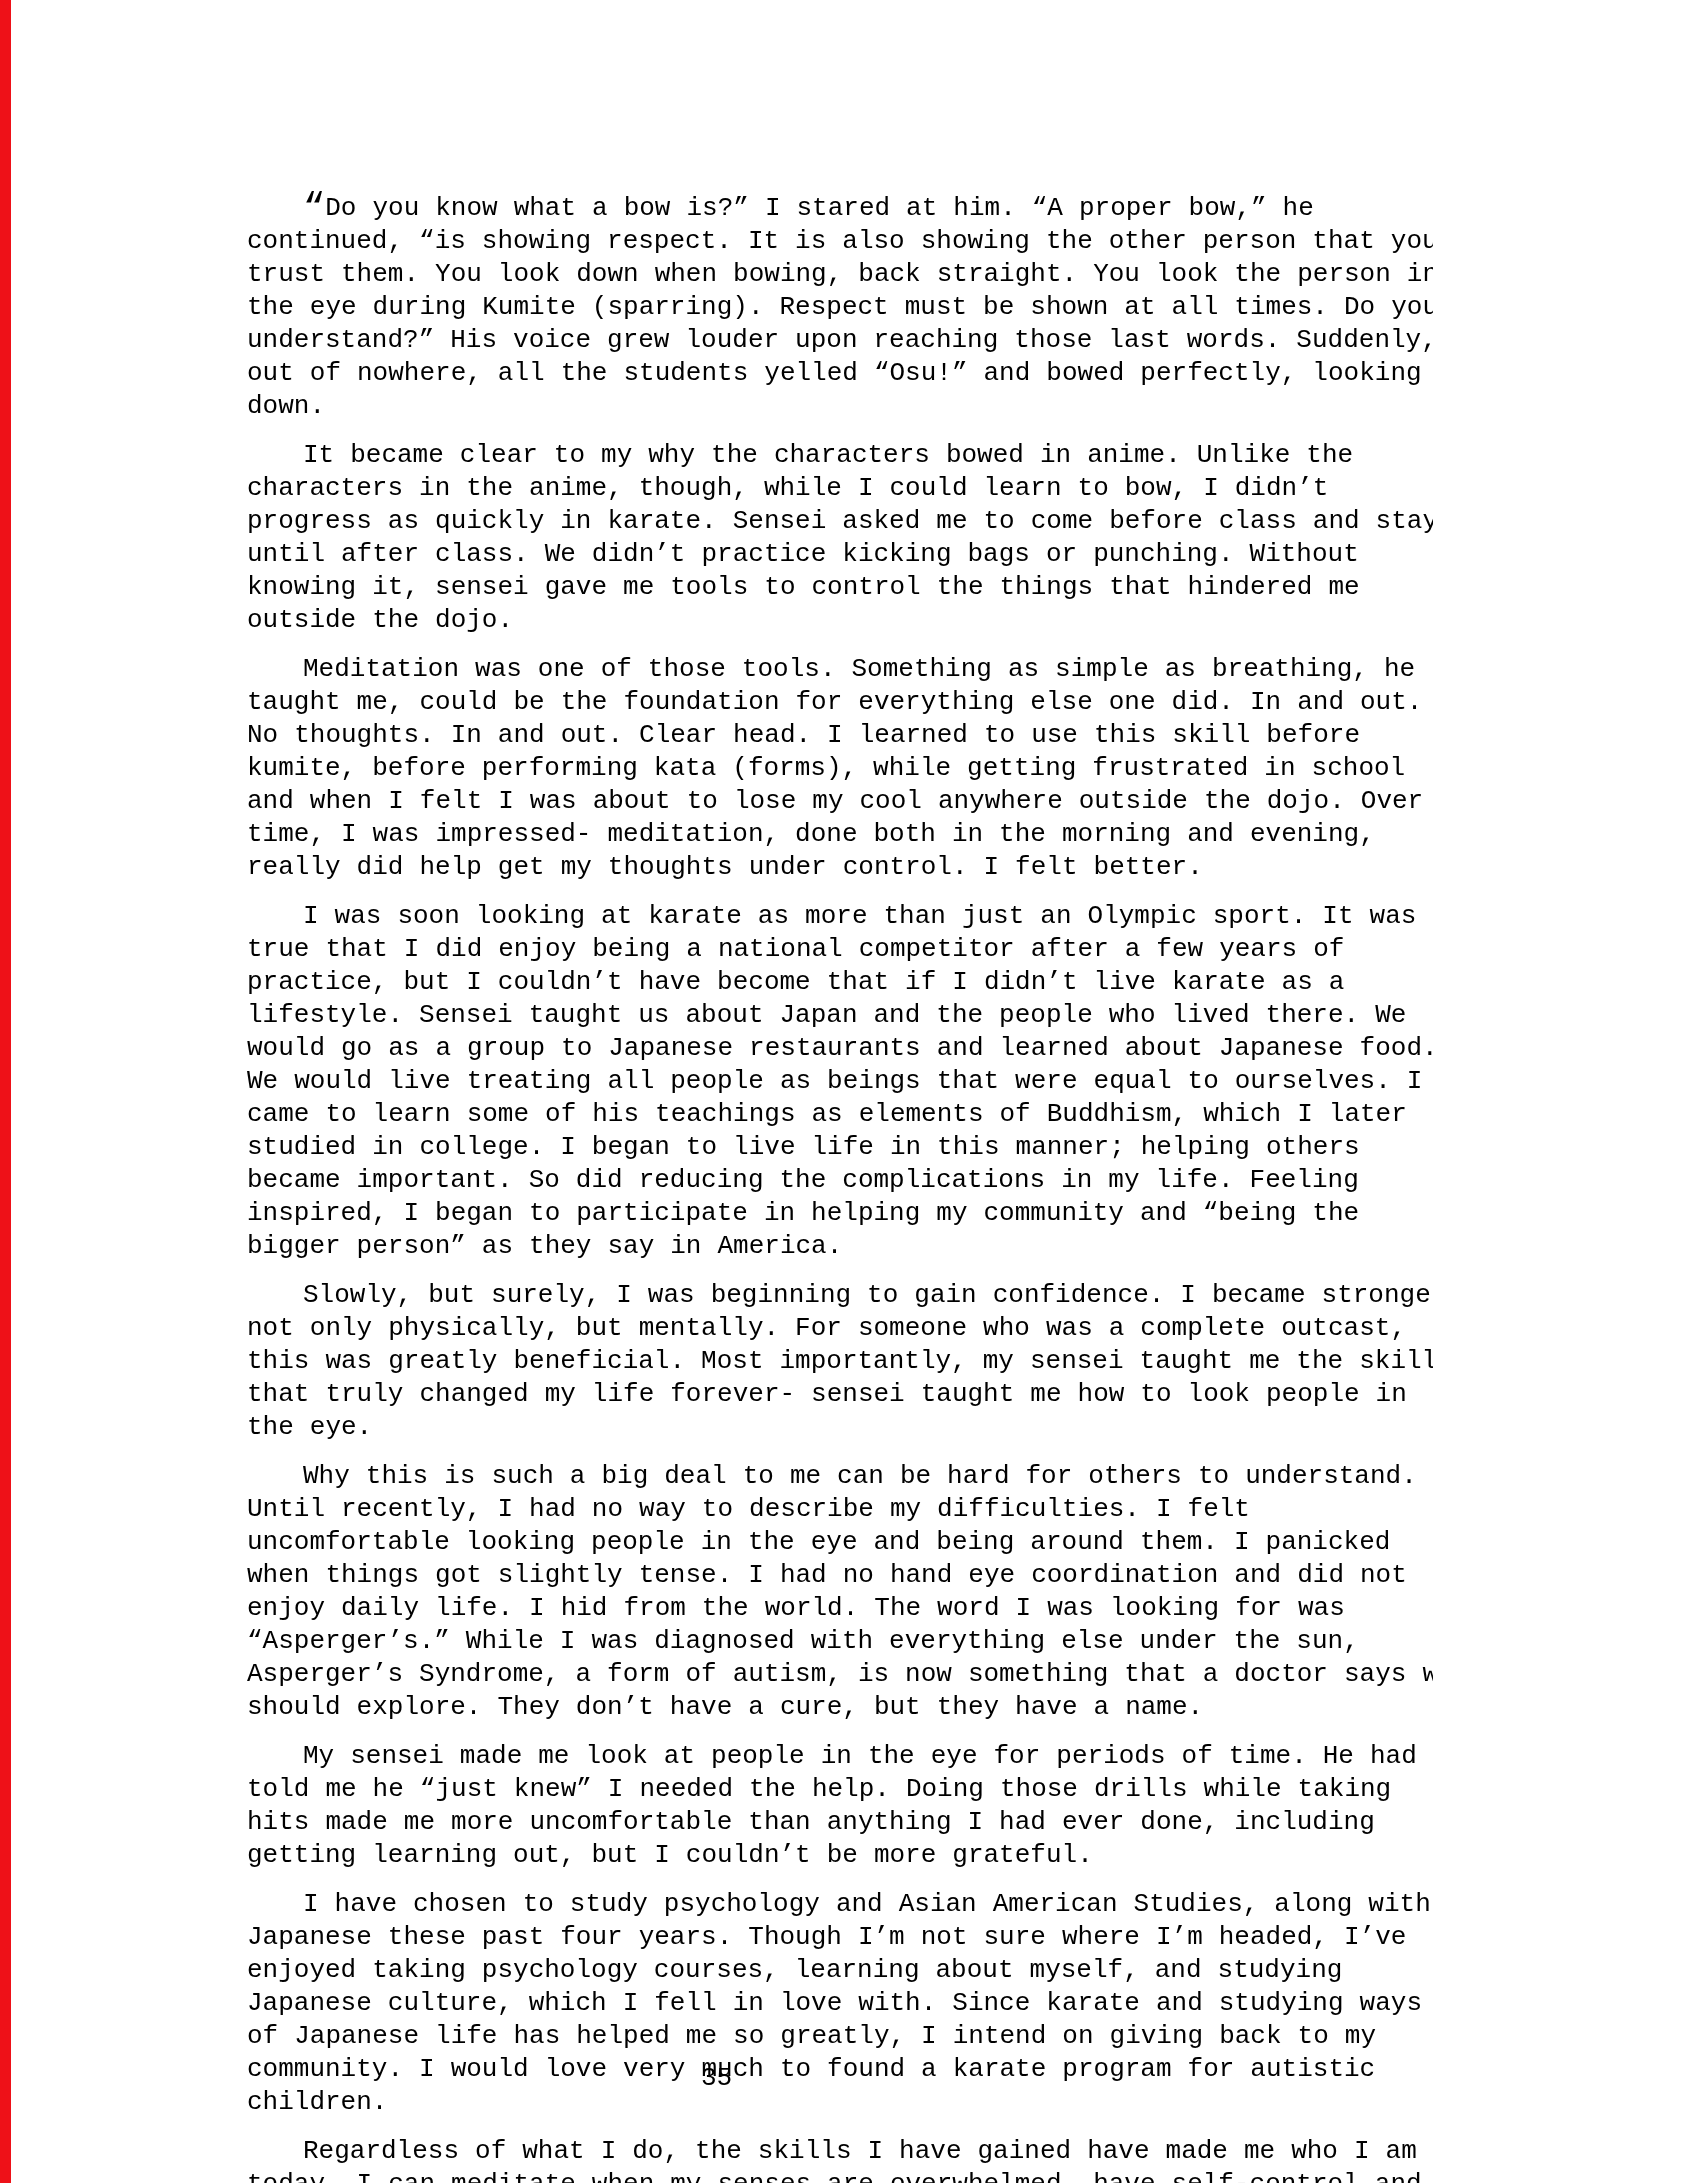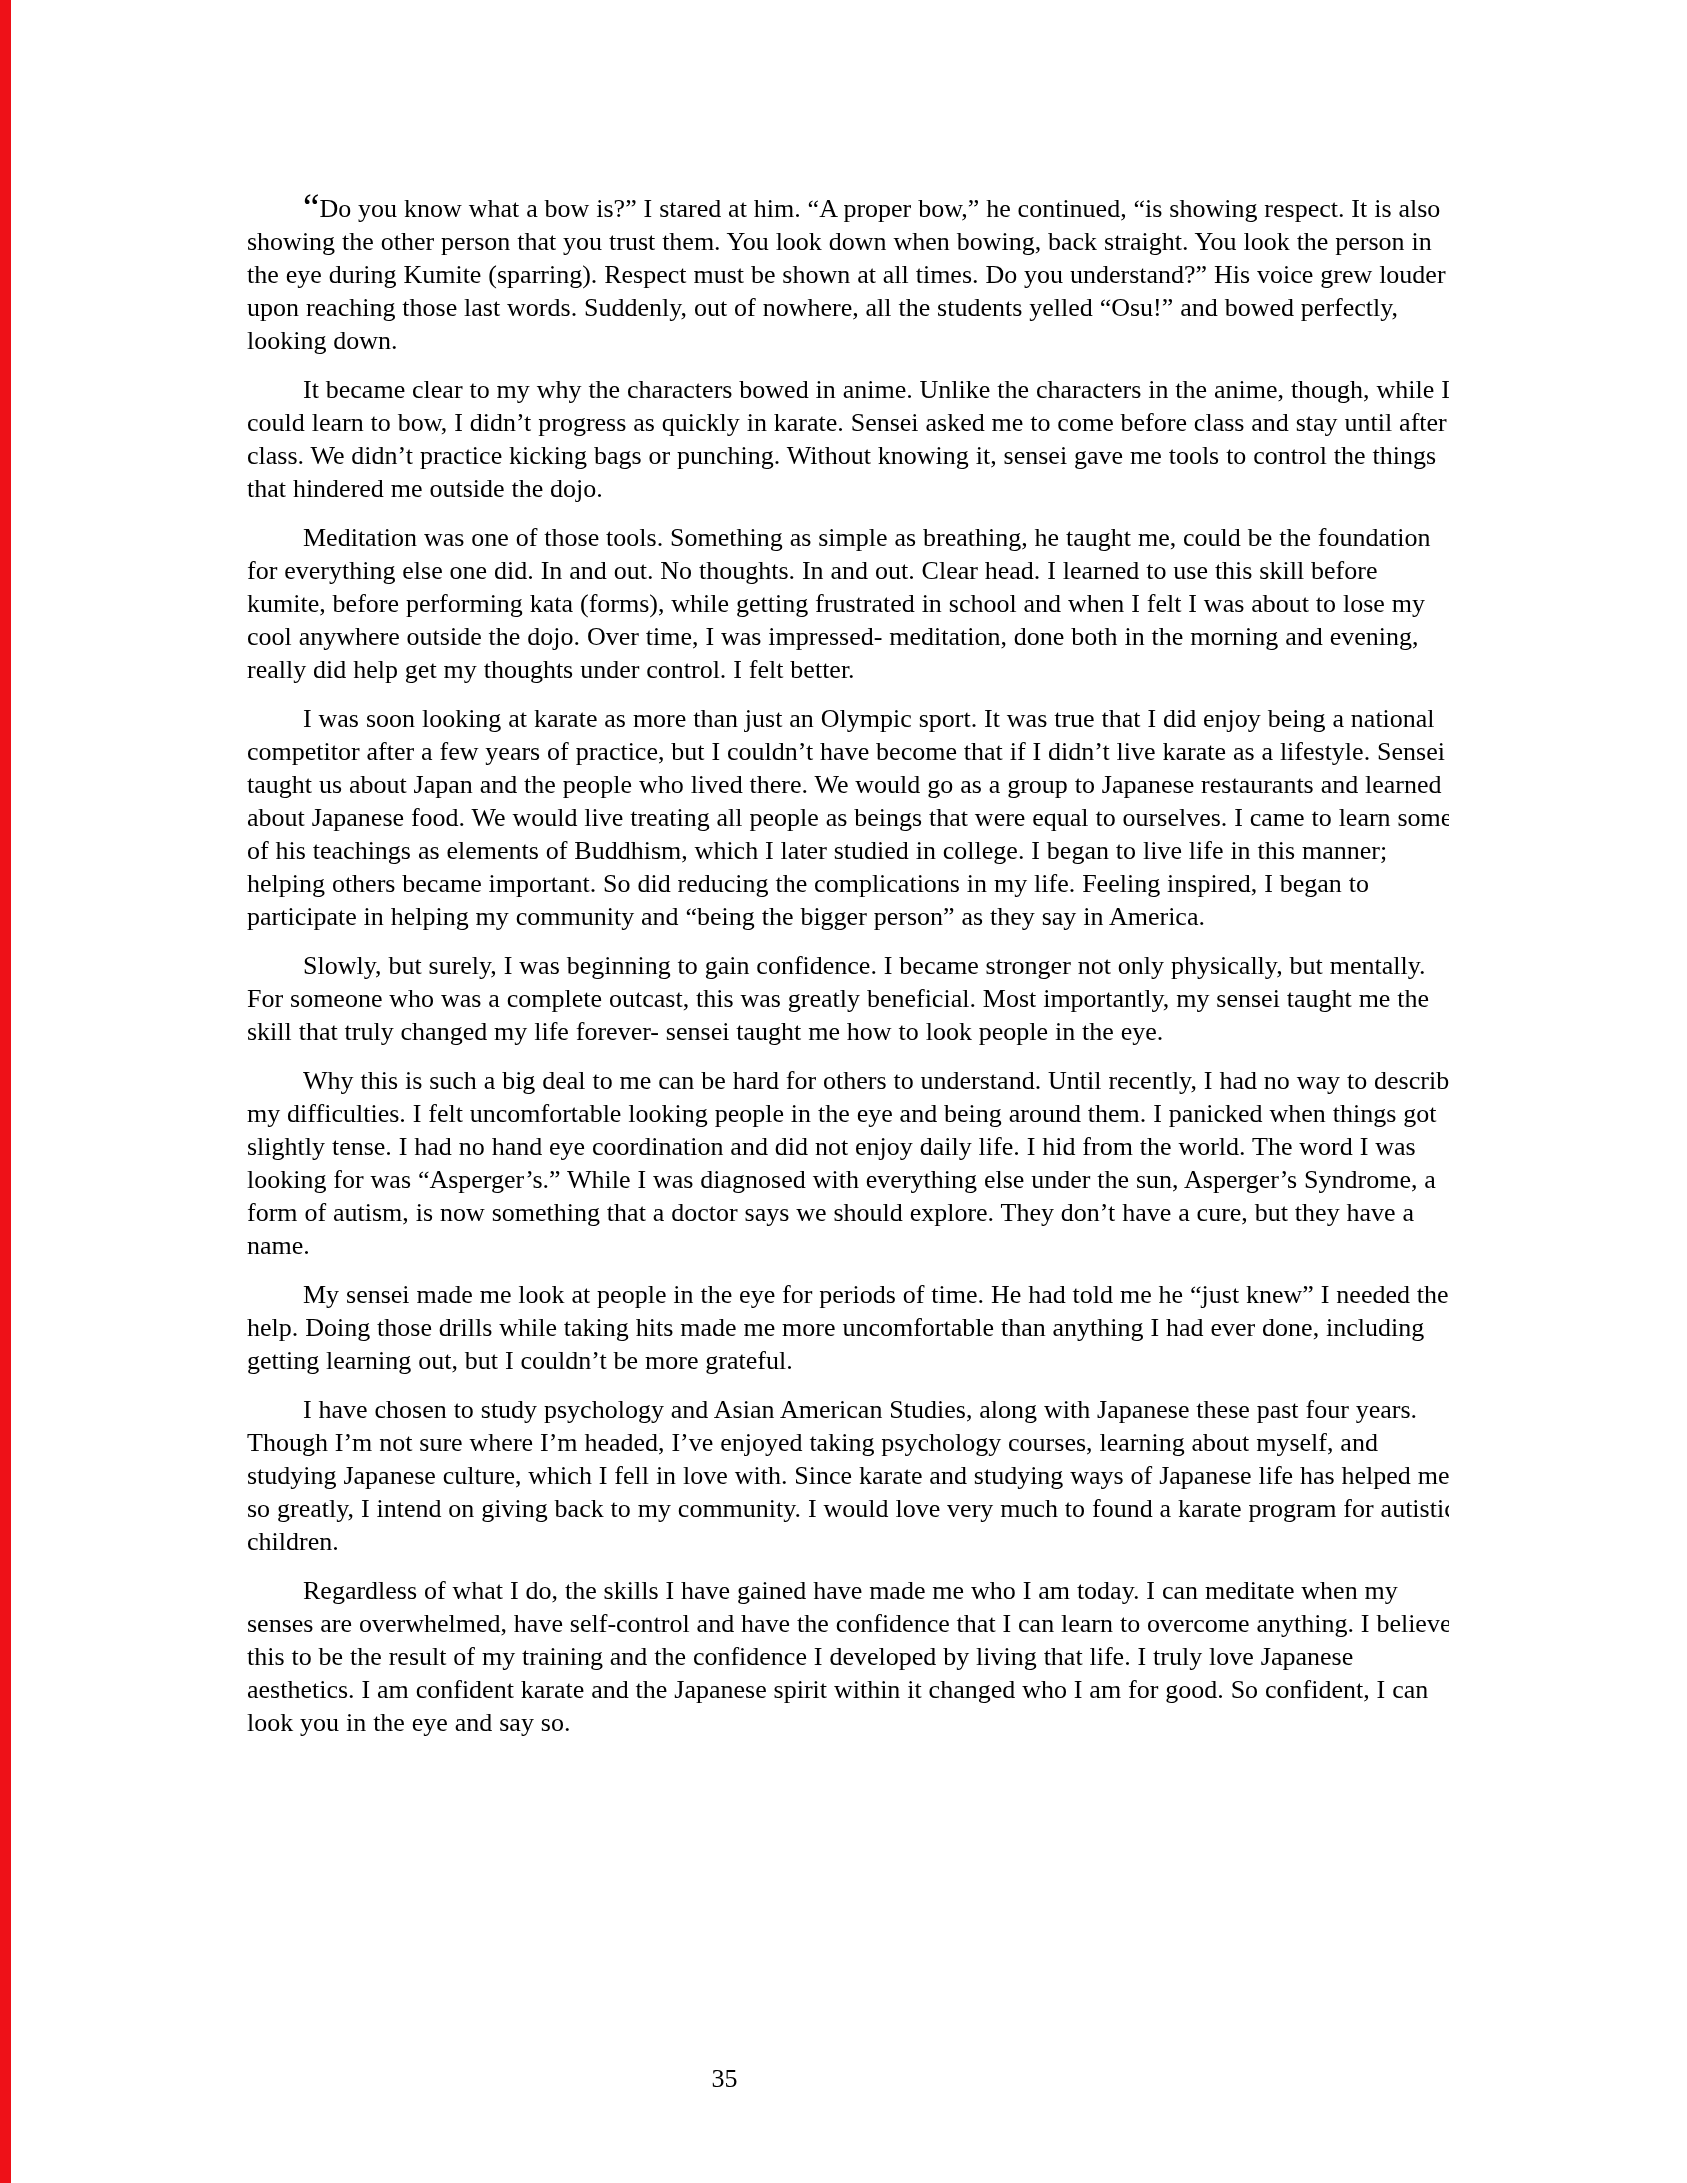--- a/index.html
+++ b/index.html
@@ -6,23 +6,22 @@
     margin: 0;
     padding: 0;
     background: #ffffff;
   }
   .page {
     position: relative;
     width: 1433px;
     height: 2183px;
     background: #ffffff;
     overflow: hidden;
-    font-family: Liberation Serif, serif;
+    font-family: Liberation Mono, monospace;
     color: #000000;
-    padding-left: 16px;
   }
   .red-edge {
     position: absolute;
     left: 0;
     top: 0;
     width: 11px;
     height: 100%;
     background: #ee1118; 
   }
   .essay {

